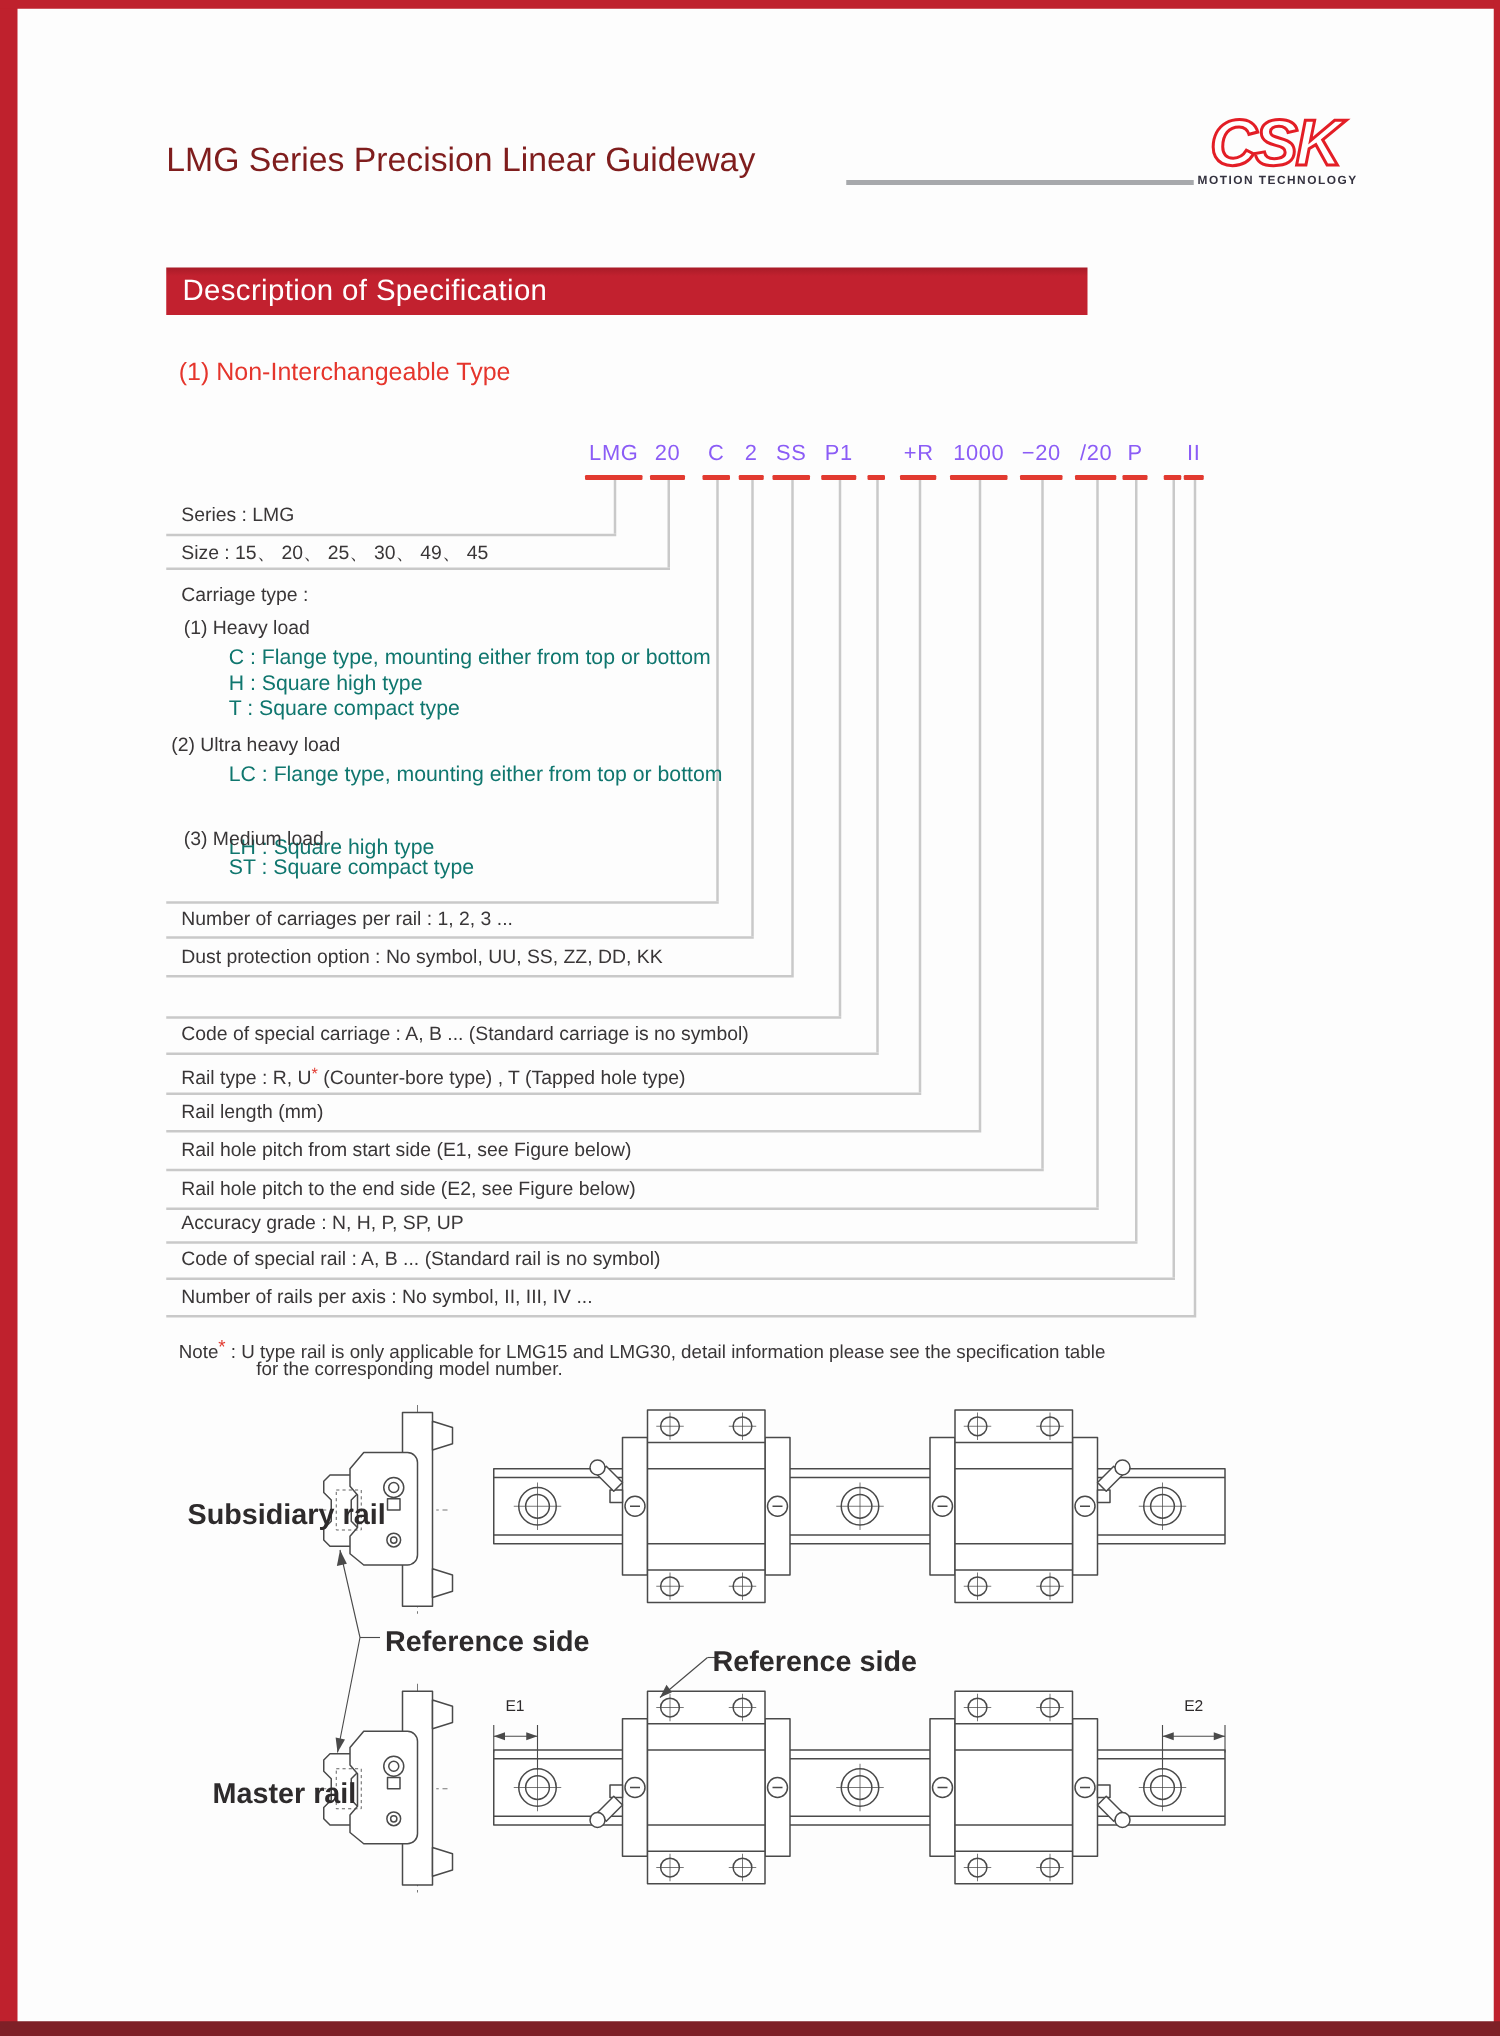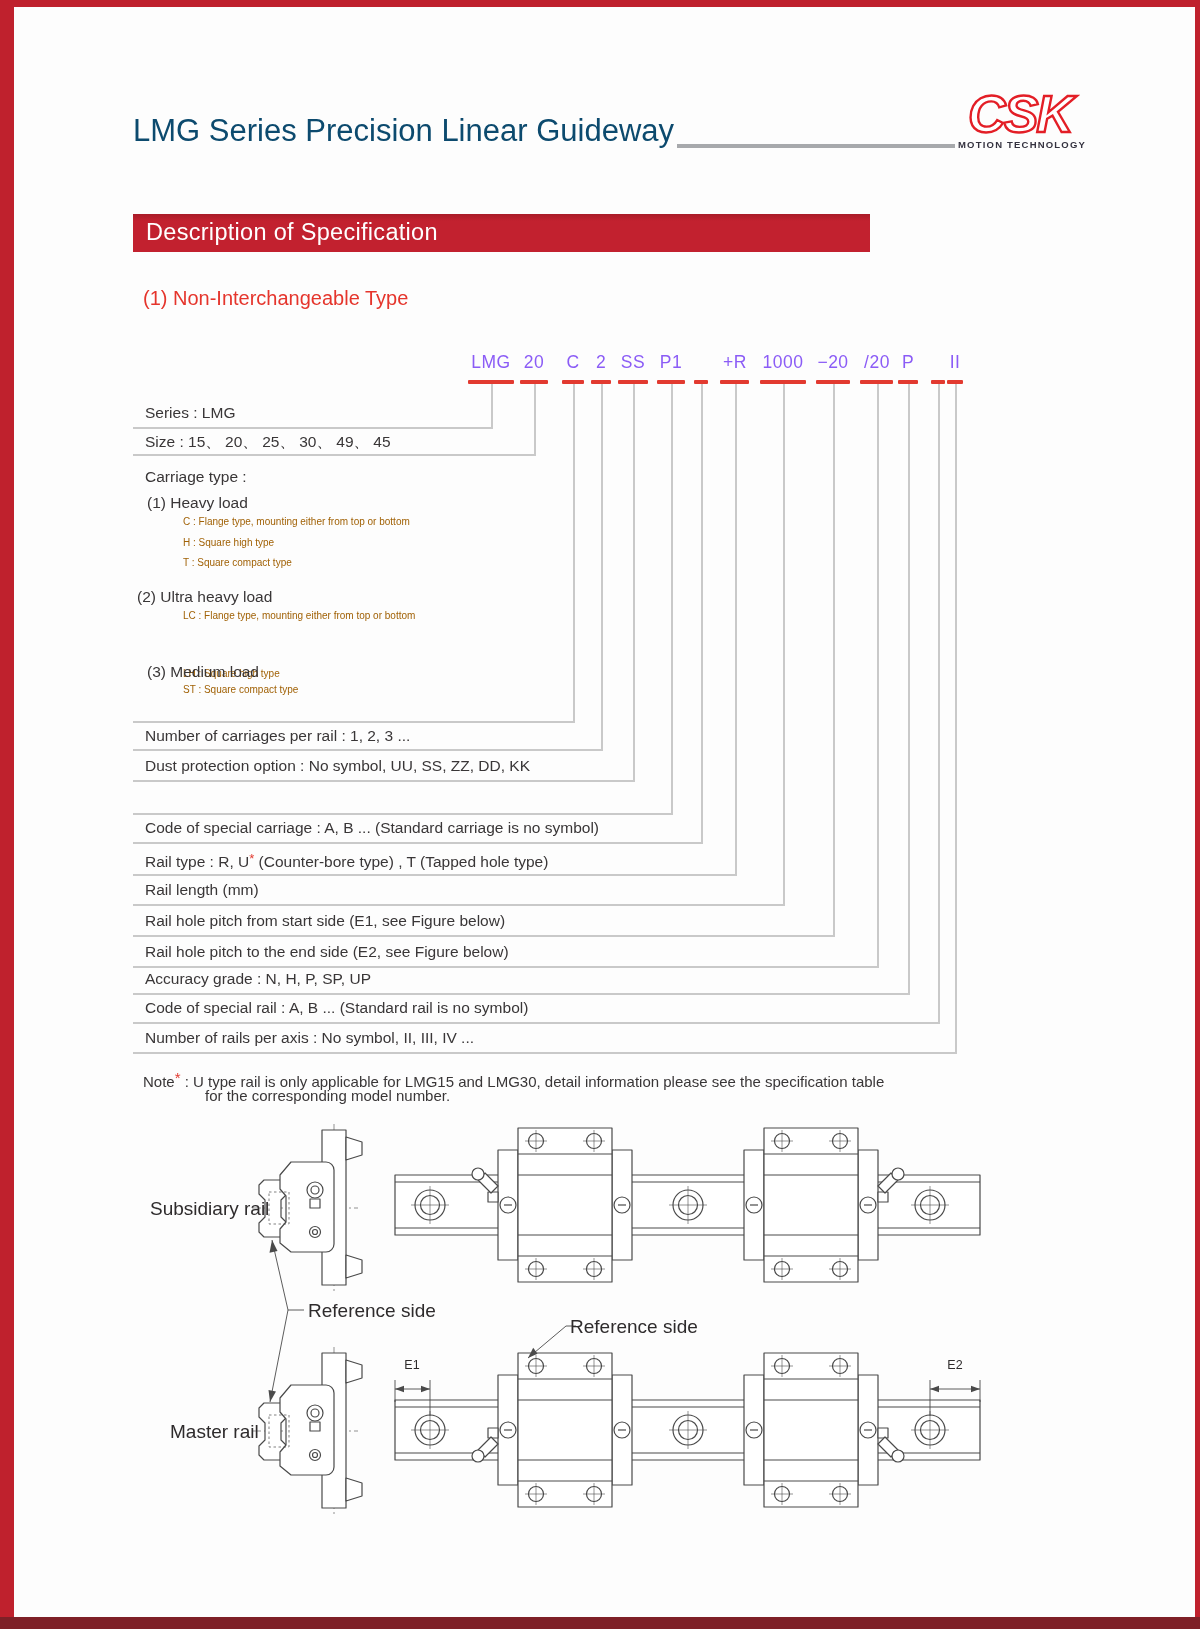--- a/index.html
+++ b/index.html
@@ -8,32 +8,32 @@
   
   .frame{position:absolute;background:#bf212d;}
   
   .t{position:absolute;white-space:nowrap;}
   
   .hl{position:absolute;height:2px;background:#c9c9c9;}
   .vl{position:absolute;width:2px;background:#c9c9c9;}
   .redbar{position:absolute;height:4px;background:#e23a30;border-radius:1px;}
   .codeseg{position:absolute;top:352px;transform:translateX(-50%);font-size:17.5px;color:#8b5cf6;letter-spacing:.5px;}
   .row{position:absolute;left:145px;font-size:15.5px;color:#393637;}
-  .item{position:absolute;left:183px;font-size:10px;color:#a16207;}
+  .item{position:absolute;left:183px;font-size:17px;color:#0f766e;}
   .star{color:#e23a30;font-size:13px;vertical-align:4px;}
   #banner{position:absolute;left:133px;top:214px;width:737px;height:38px;
           background:linear-gradient(180deg,#a81c28 0%,#c2212f 18%,#c2212f 100%);}
   #banner span{position:absolute;left:13px;top:5px;font-size:23.5px;color:#ffffff;letter-spacing:.3px;}
-  #title{position:absolute;left:133px;top:113px;font-size:31px;color:#0c4a6e;}
+  #title{position:absolute;left:133px;top:113px;font-size:27px;color:#7f1d1d;}
   #titleline{position:absolute;left:677px;top:144px;width:278px;height:4px;background:#a7a9ac;}
   #sectitle{position:absolute;left:143px;top:287px;font-size:20px;color:#e5352c;}
   #logo{position:absolute;left:958px;top:84px;width:124px;height:70px;}
   #logosub{position:absolute;left:958px;top:139px;width:124px;text-align:center;
            font-size:9.5px;font-weight:bold;letter-spacing:1.2px;color:#34323f;}
-  .figlabel{position:absolute;font-size:19px;color:#2e2b2c;}
+  .figlabel{position:absolute;font-size:23px;color:#2e2b2c;font-weight:bold;}
   .dimlabel{position:absolute;width:40px;text-align:center;font-size:12.5px;color:#2e2b2c;}
   #notewrap{position:absolute;left:143px;top:1069px;font-size:15px;color:#393637;}
   #note2{position:absolute;left:205px;top:1087px;font-size:15px;color:#393637;}
 </style>
 </head>
 <body>
 
 <div id="page">
 
   <div class="frame" style="left:0;top:0;width:14px;height:1629px;"></div>

